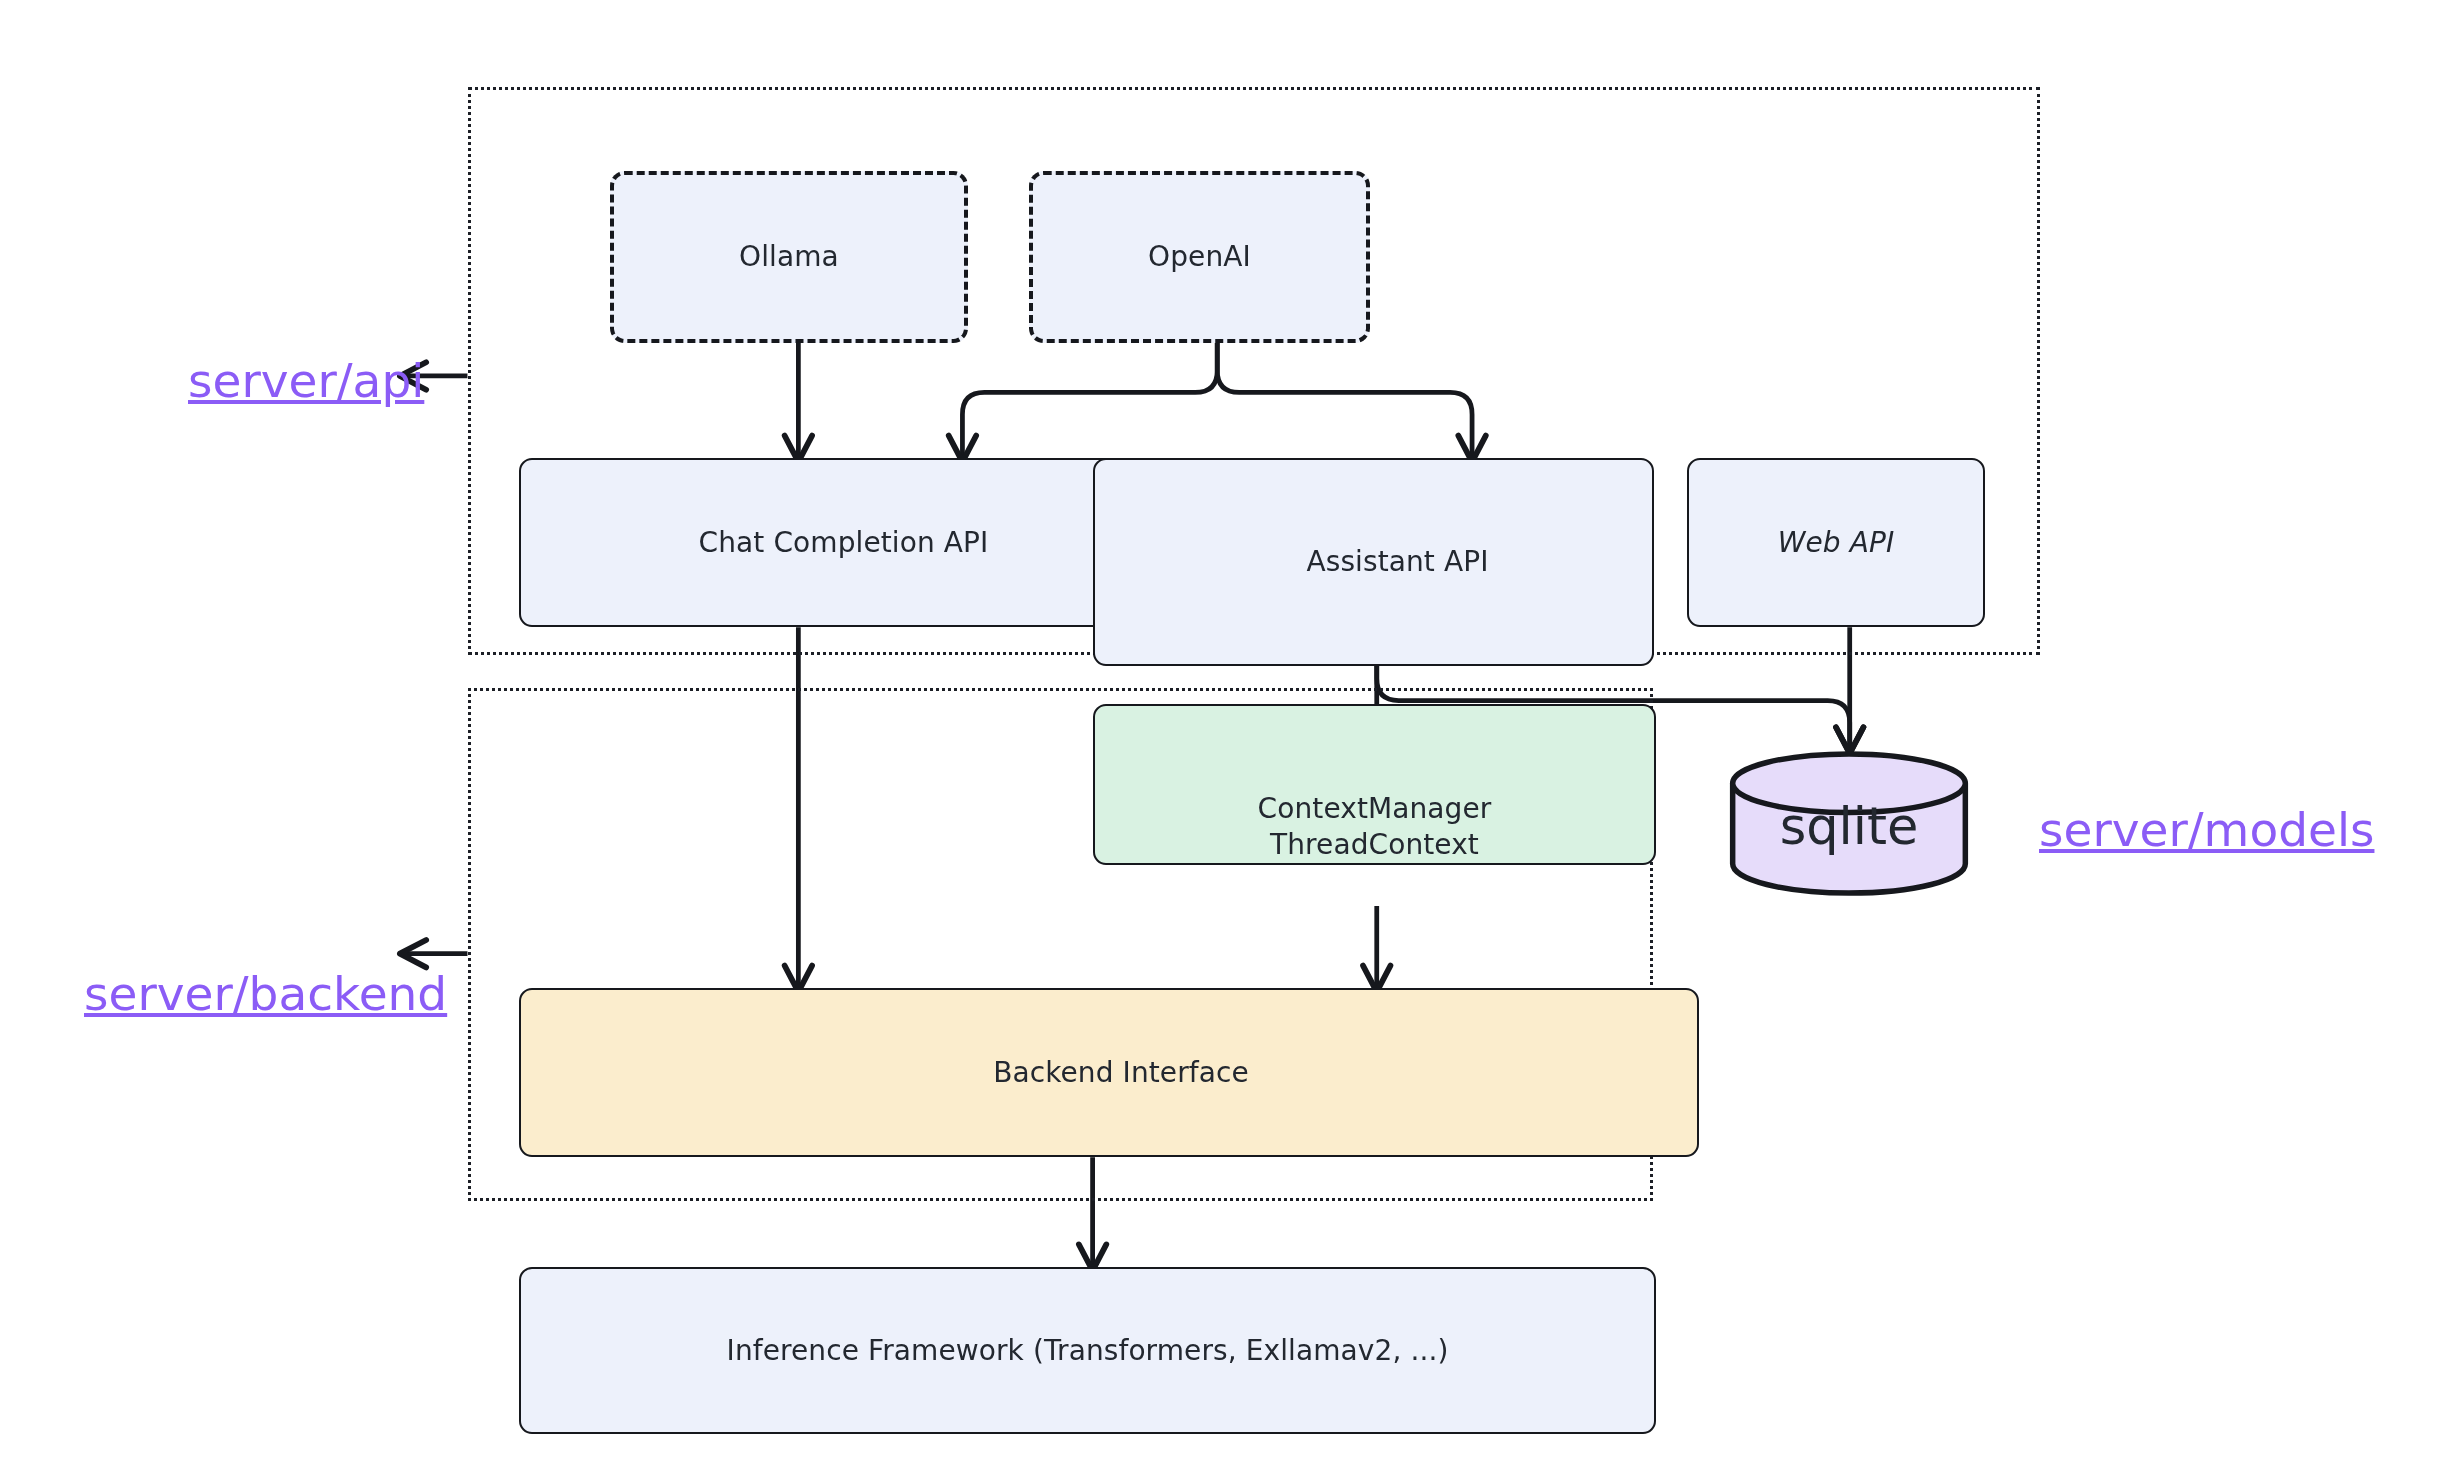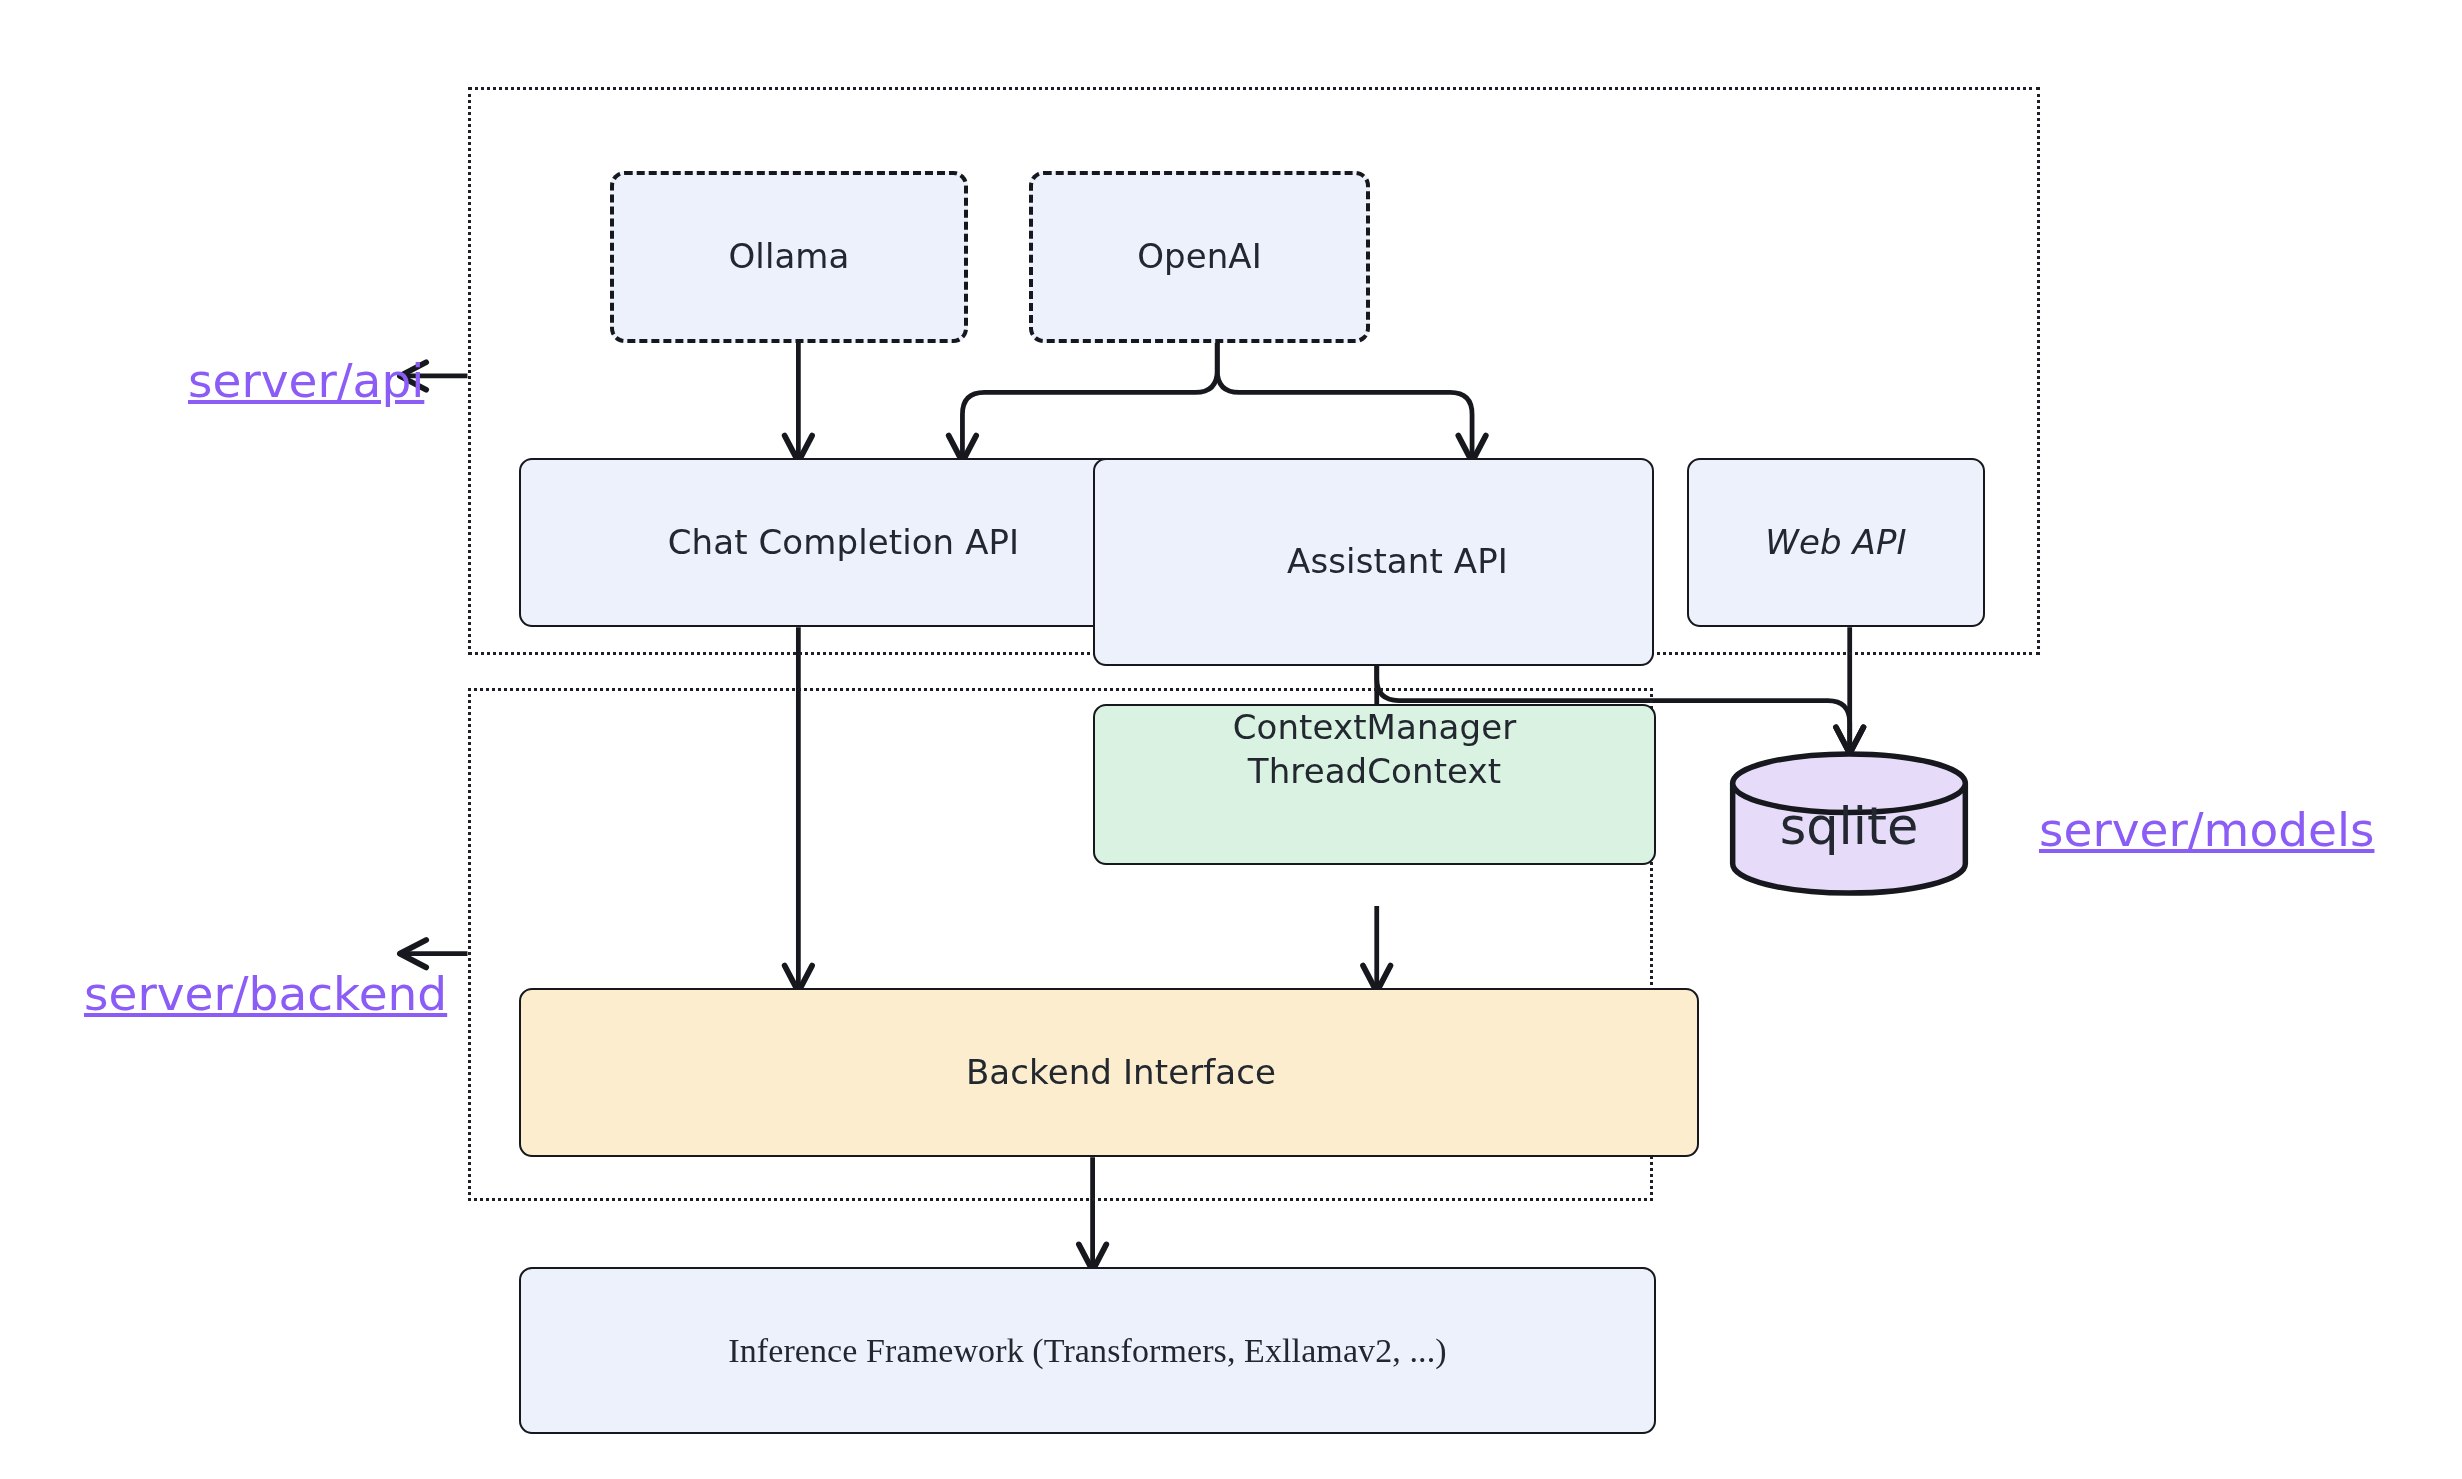--- a/index.html
+++ b/index.html
@@ -7,25 +7,25 @@
     width:2462px;height:1480px;position:relative;overflow:hidden;
     font-family:"DejaVu Sans","Liberation Sans",sans-serif;
     color:#232830;
   }
   #canvas{position:absolute;inset:0;width:2462px;height:1480px;}
   svg.layer{position:absolute;left:0;top:0;width:2462px;height:1480px;overflow:visible;}
 
   
   .node{
     position:absolute;box-sizing:border-box;
-    display:flex;align-items:center;justify-content:flex-start;
+    display:flex;align-items:center;justify-content:flex-end;
     text-align:center;line-height:1.28;
     border:2.8px solid #16181d;border-radius:13px;
     background:#edf1fb;
-    font-size:34px;letter-spacing:0.1px;
+    font-size:28px;letter-spacing:0.1px;
     z-index:4;
   }
   .node.dashed{border-style:dashed;border-width:4.6px;border-radius:14.7px;}
   .node.green{background:#d9f2e2;}
   .node.yellow{background:#fbedcd;}
   .node .lbl{display:block;width:100%;padding:0 16.5px;}
   .node .lbl2{display:block;width:100%;padding:0 16.5px;}
 
   
   .group{
@@ -115,21 +115,21 @@
       <path d="M 4 36 L 4 124 A 127 32 0 0 0 258 124 L 258 36 Z" fill="#e6dcfa" stroke="#16181d" stroke-width="6" stroke-linejoin="round"></path>
       <ellipse cx="131" cy="36" rx="127" ry="32" fill="#e6dcfa" stroke="#16181d" stroke-width="6"></ellipse>
     </svg>
     <span class="cyl-label">sqlite</span>
   </div>
 
   <div class="node yellow" style="left:519px;top:988px;width:1180px;height:169px;padding-left:24px;">
     <span class="lbl">Backend Interface</span>
   </div>
 
-  <div class="node" style="left:519px;top:1267px;width:1137px;height:167px;font-family:Liberation Serif, serif;">
+  <div class="node" style="left:519px;top:1267px;width:1137px;height:167px;">
     <span class="lbl">Inference Framework (Transformers, Exllamav2, ...)</span>
   </div>
 
   <div class="tlabel" style="left:188px;top:353px;">
     <span>server/api</span>
   </div>
 
   <div class="tlabel" style="left:84px;top:930px;margin-top:36px;">
     <span>server/backend</span>
   </div>

